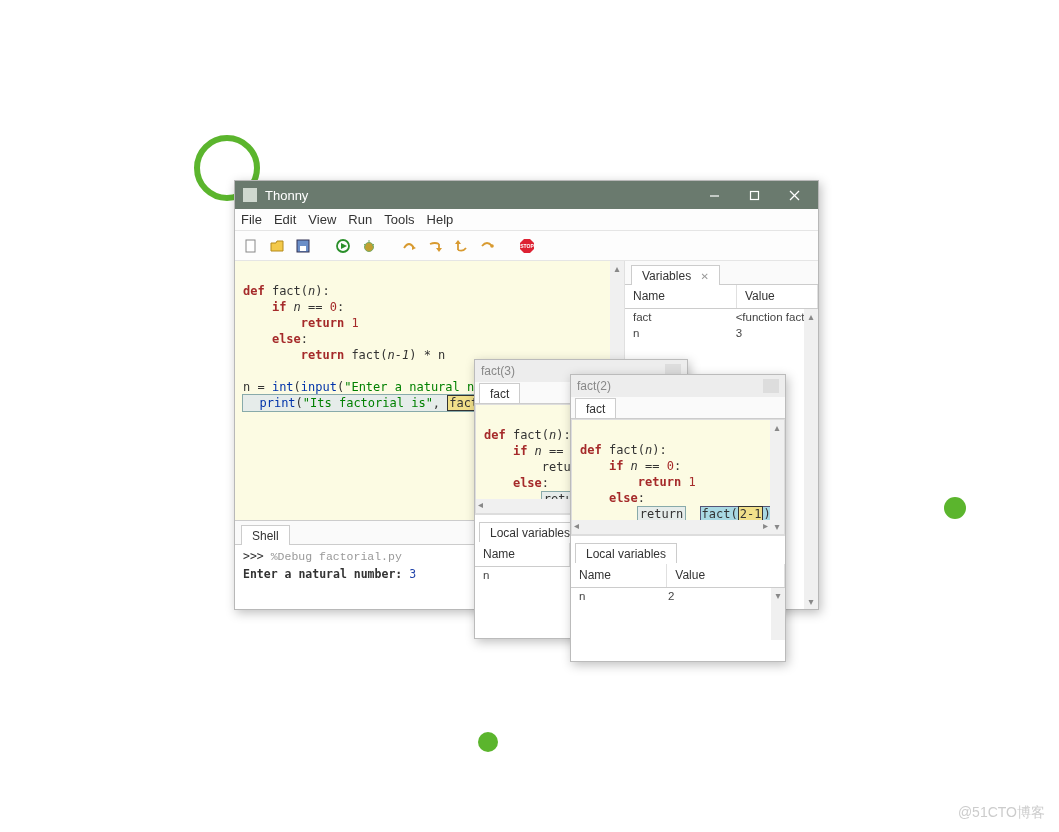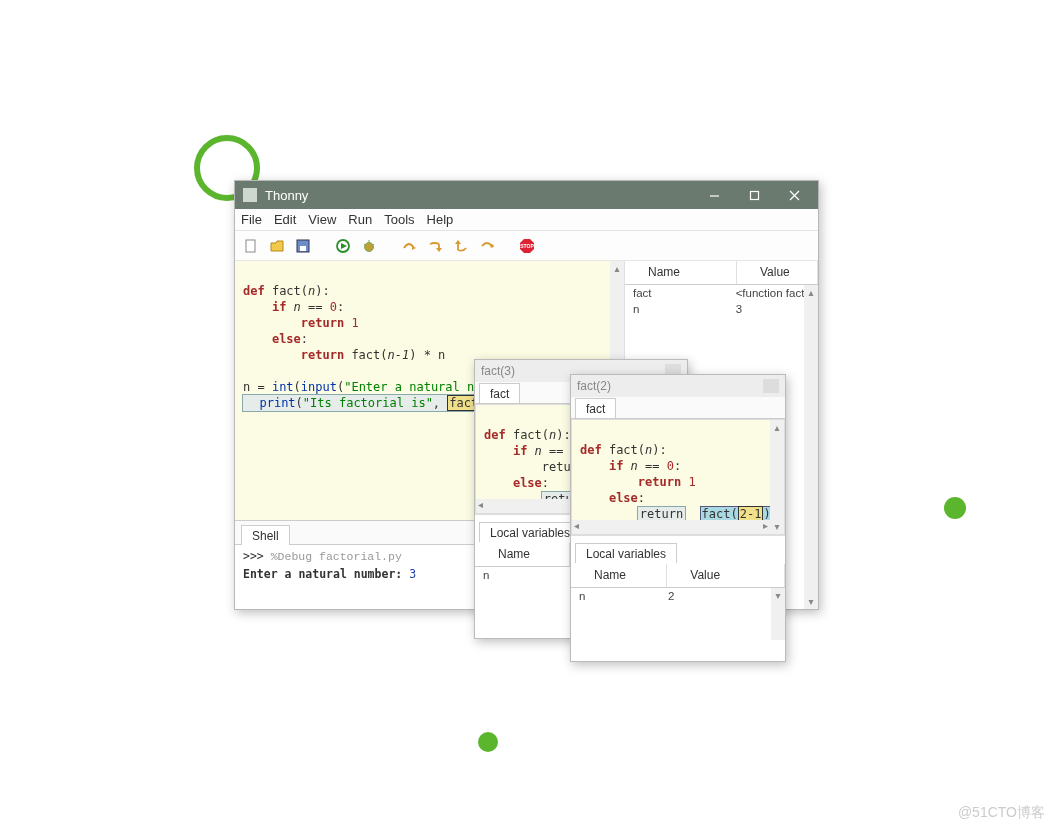--- a/index.html
+++ b/index.html
@@ -69,21 +69,21 @@
   .hl-call { border:1px solid #333; background:#f1e08a; padding:0 1px; }
   .hl-step { background:#a9d9e3; border:1px solid #557; padding:0 1px; }
   .hl-ret { background:#e6ecea; outline:1px solid #8aa; padding:0 2px;}
 
   .shell-area { height:88px; display:flex; flex-direction:column;}
   .shell-body { flex:1; background:#fff; font-family: Consolas, monospace; font-size:11.5px; padding:4px 8px; overflow:hidden; position:relative;}
   .dbg { color:#999;font-family:Liberation Mono, monospace; }
   .shell-blue { color:#2244aa; }
 
   .var-header { height:24px; display:flex; border-bottom:1px solid #ccc; background:#fff; }
-  .var-header > div { padding:4px 23px; font-size:12px; border-right:1px solid #e0e0e0; }
+  .var-header > div { padding:4px 8px; font-size:12px; border-right:1px solid #e0e0e0; }
   .var-col-name { width:58%; }
   .var-col-val { flex:1; }
   .var-rows { flex:1; background:#fff; position:relative; font-size:11.5px;}
   .var-row { display:flex; padding:2px 8px; }
   .var-row > div:first-child { width:58%; color:#444;}
   .var-row > div:last-child { flex:1; color:#444; white-space:nowrap; overflow:hidden;}
 
   .frame-win {
     position:absolute;
     background:#fff;
@@ -240,20 +240,26 @@
         </div>
         <div class="shell-body">
 <span>&gt;&gt;&gt; </span><span class="dbg">%Debug factorial.py</span>
 <div style="height:4px"></div>
    <b><span>Enter a natural number: </span></b><span class="shell-blue">3</span>
         </div>
       </div>
     </div>
 
     <div class="right-col">
+      <div class="tabstrip">
+        <div class="tab">
+          <span>Variables</span>
+          <span class="close-x">✕</span>
+        </div>
+      </div>
       <div class="var-header">
         <div class="var-col-name">Name</div>
         <div class="var-col-val">Value</div>
       </div>
       <div class="var-rows">
         <div class="var-row">
           <div>fact</div>
             <div>&lt;function fact a</div>
         </div>
         <div class="var-row">

